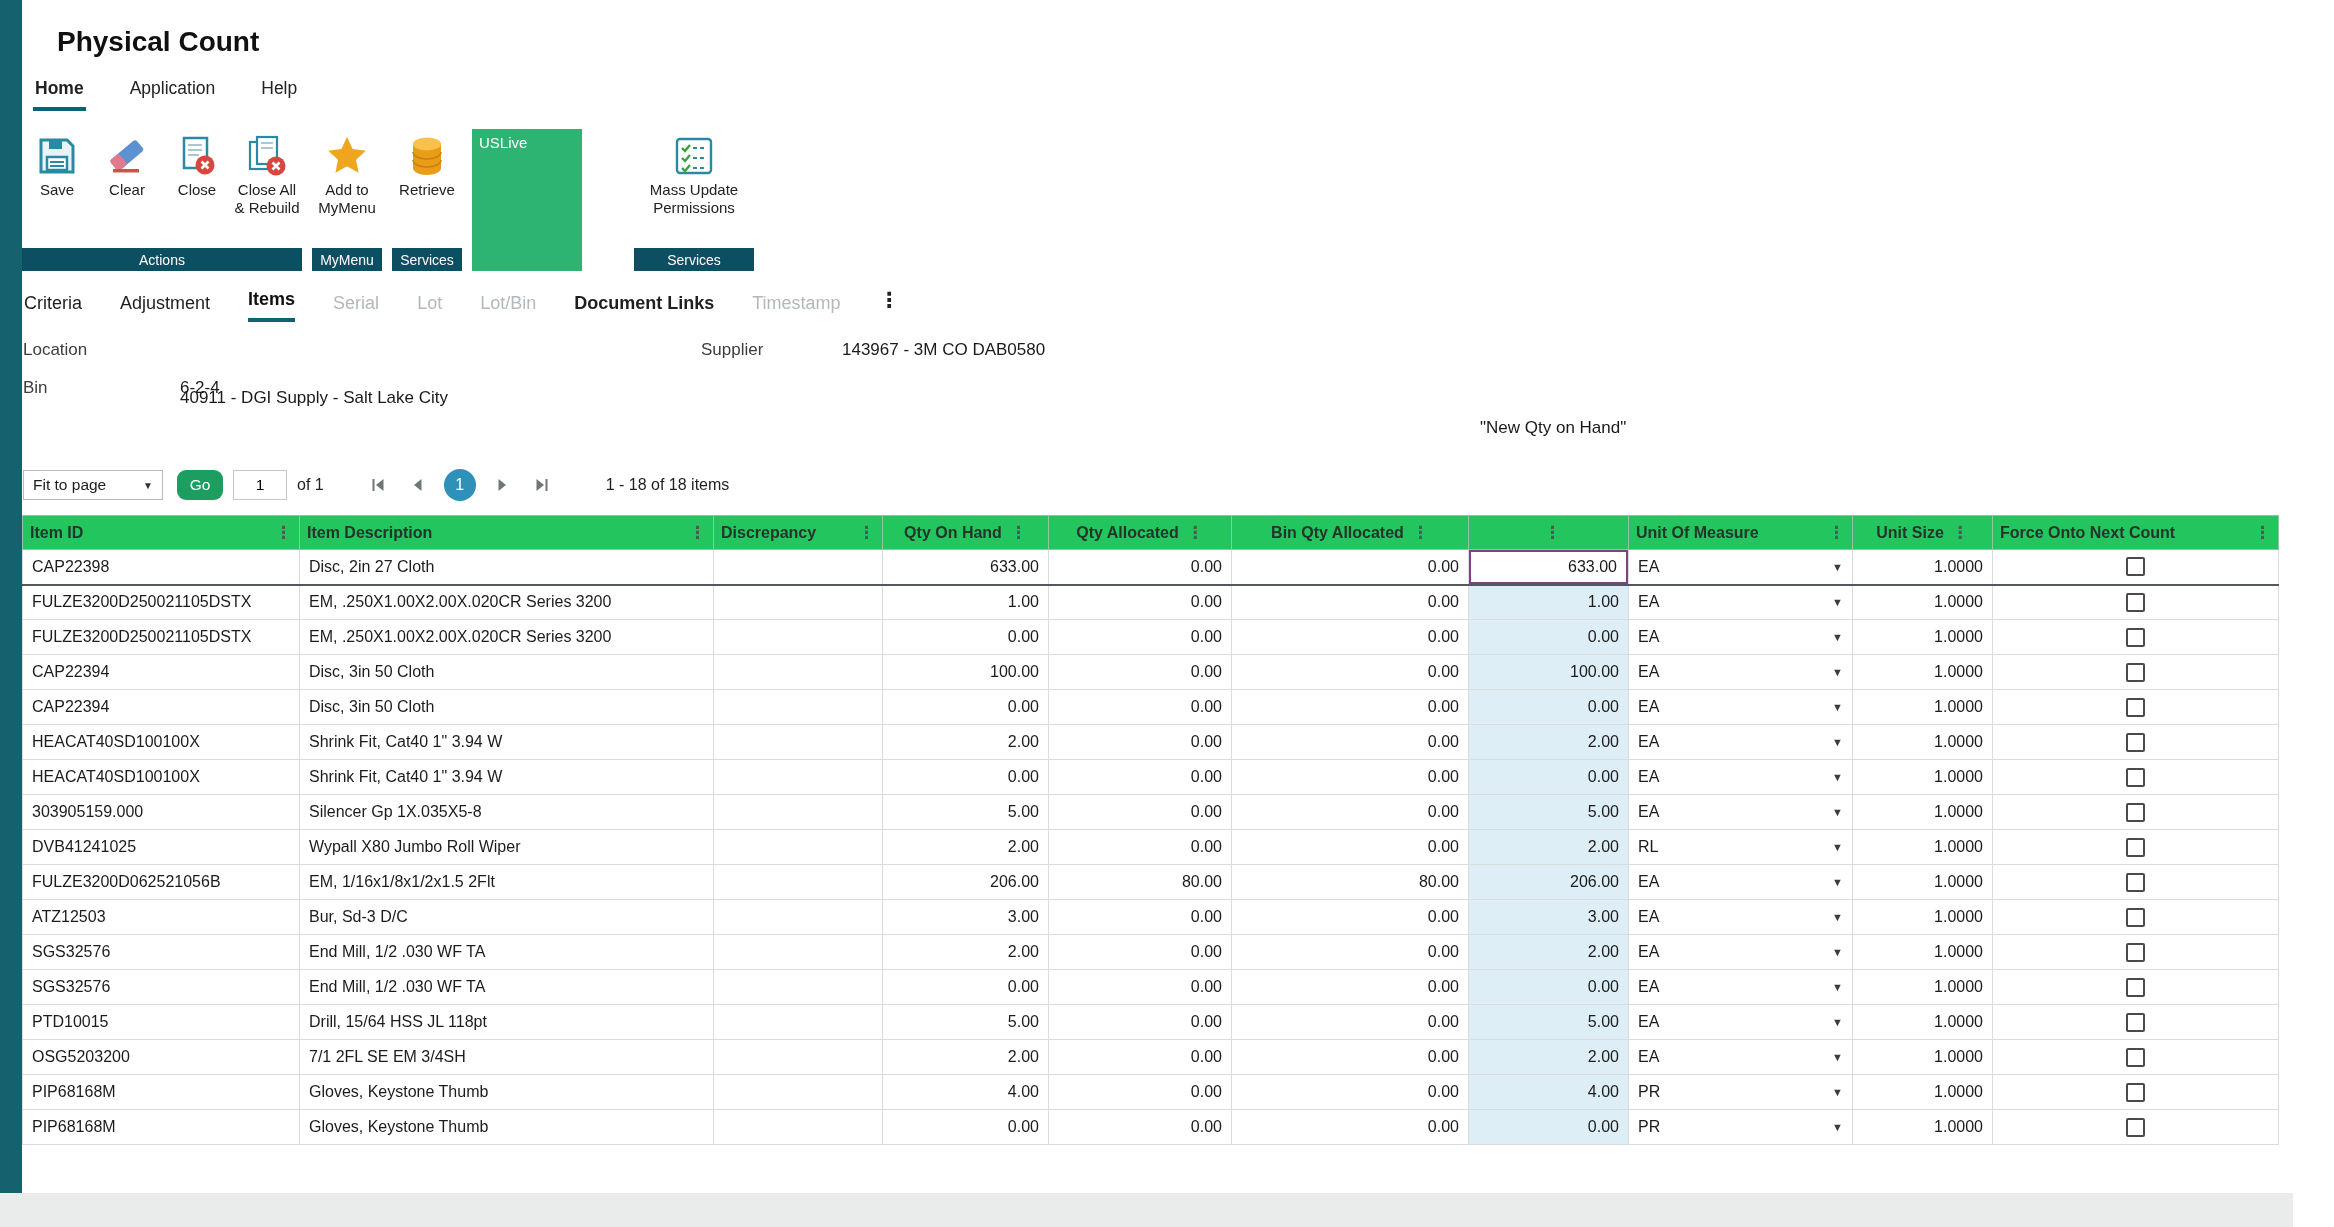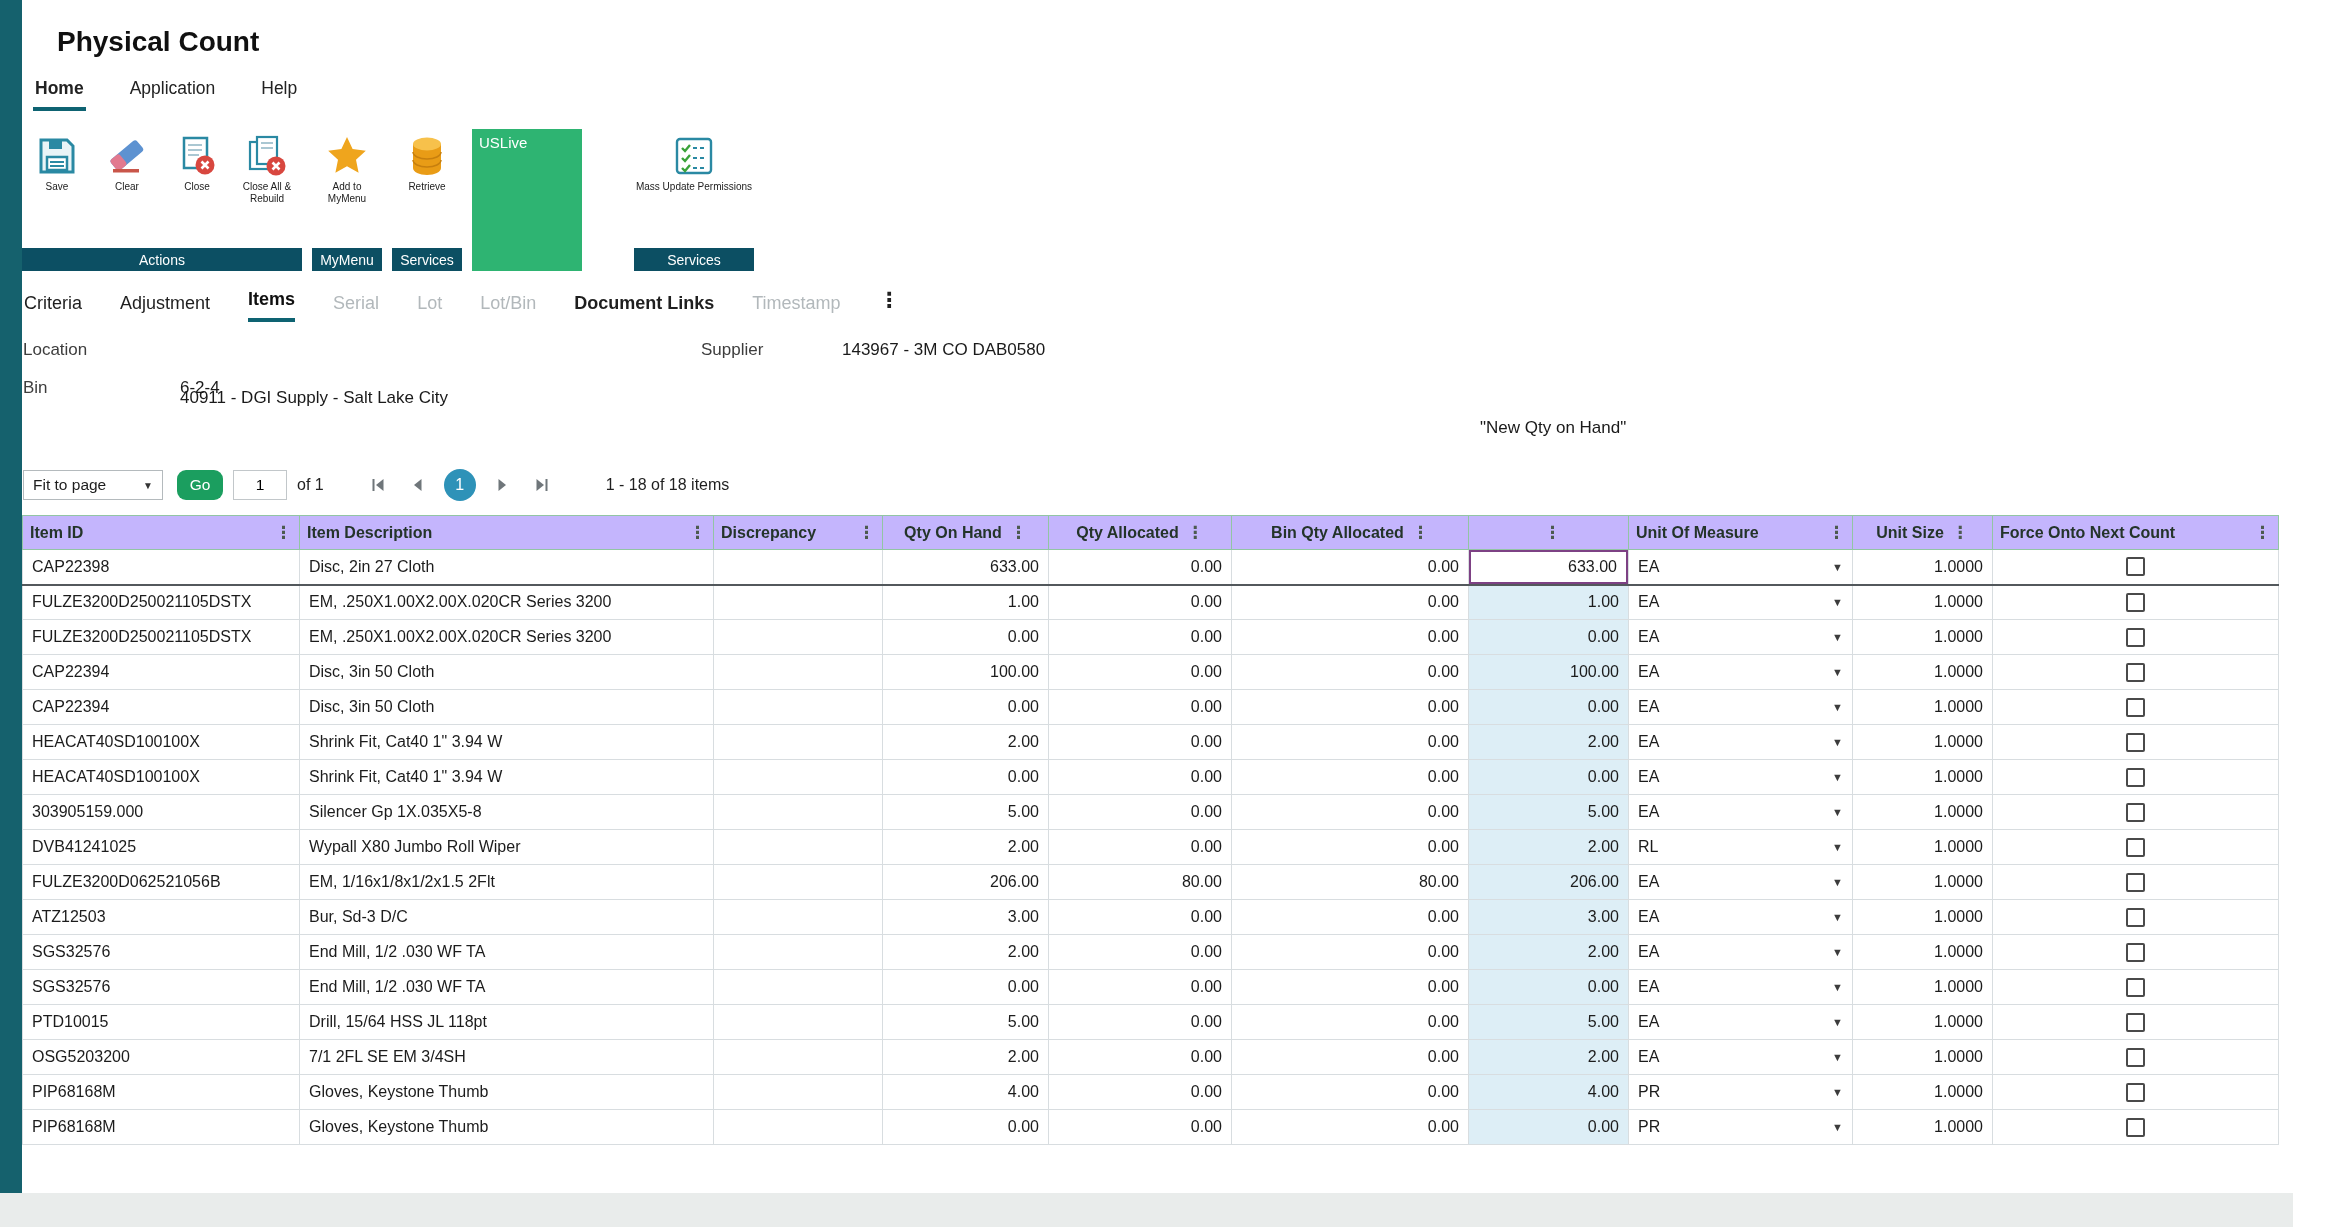--- a/index.html
+++ b/index.html
@@ -17,21 +17,21 @@
   .menubar { display:flex; margin-top:16px; padding-left:11px; }
   .menu-item { font-size:17.5px; padding:4px 2px 8px; margin-right:42px; color:#222; cursor:pointer; }
   .menu-item.active { font-weight:700; border-bottom:4px solid #0e6372; }
 
   .ribbon { display:flex; align-items:stretch; margin-top:18px; height:142px; }
   .rgroup { display:flex; flex-direction:column; margin-right:10px; }
   .rgroup-buttons { flex:1; display:flex; align-items:flex-start; }
   .rgroup-bar { height:23px; background:#0c4f63; color:#fff; font-size:14px;
     display:flex; align-items:center; justify-content:center; }
   .rbtn { width:70px; display:flex; flex-direction:column; align-items:center;
-    padding-top:5px; font-size:10px; line-height:1.18; text-align:center; color:#222; cursor:pointer; }
+    padding-top:5px; font-size:15px; line-height:1.18; text-align:center; color:#222; cursor:pointer; }
   .rbtn.wide { width:120px; }
   .rbtn .icon { width:44px; height:44px; margin-bottom:3px; }
   .rbtn svg { width:44px; height:44px; display:block; }
   .env-badge { width:110px; height:142px; background:#2eb472; color:#fff; font-size:15px;
     padding:5px 7px; margin-right:10px; }
   .svc2 { margin-left:42px; }
 
   .tabstrip { display:flex; align-items:flex-end; margin-top:12px; padding-left:2px; }
   .tab { font-size:18px; padding:6px 0 8px; margin-right:38px; color:#1f1f1f; cursor:pointer; }
   .tab.active { font-weight:700; border-bottom:4px solid #0e6372; color:#101010; }
@@ -54,21 +54,21 @@
   .page-input { width:54px; height:30px; border:1px solid #c2c7ca; text-align:center;
     font-size:15.5px; margin-left:10px; font-family:inherit; }
   .of-label { margin-left:10px; color:#222; }
   .nav { display:flex; align-items:center; margin-left:34px; }
   .nav-btn { padding:0 11px; cursor:pointer; display:flex; align-items:center; }
   .page-circle { width:32px; height:32px; border-radius:50%; background:#2e92b8; color:#fff;
     display:flex; align-items:center; justify-content:center; font-size:16px; margin:0 6px; cursor:pointer; }
   .items-summary { margin-left:44px; color:#1f1f1f; }
 
   table.grid { border-collapse:collapse; table-layout:fixed; width:2256px; margin-top:13px; }
-  .grid th { background:#c4b5fd; height:34px; font-size:16px; font-weight:600; color:#24342a;
+  .grid th { background:#22c55e; height:34px; font-size:16px; font-weight:600; color:#24342a;
     border:1px solid #92c5a4; padding:0 7px;margin-left:38px; }
   .th-inner { display:flex; align-items:center; }
   th.a-left .th-inner { justify-content:space-between; }
   th.a-right .th-inner { justify-content:center; gap:8px; }
   .dots { color:#4c5a50; font-size:17px; font-weight:700; cursor:pointer; line-height:1; }
   .grid td { height:35px; border-right:1px solid #d8dde0; border-bottom:1px solid #d8dde0;
     font-size:16px; padding:0 9px; background:#fff; color:#1c1c1c; }
   .grid td:first-child { border-left:1px solid #d8dde0; }
   td.a-right { text-align:right; }
   td.a-center { text-align:center; }

